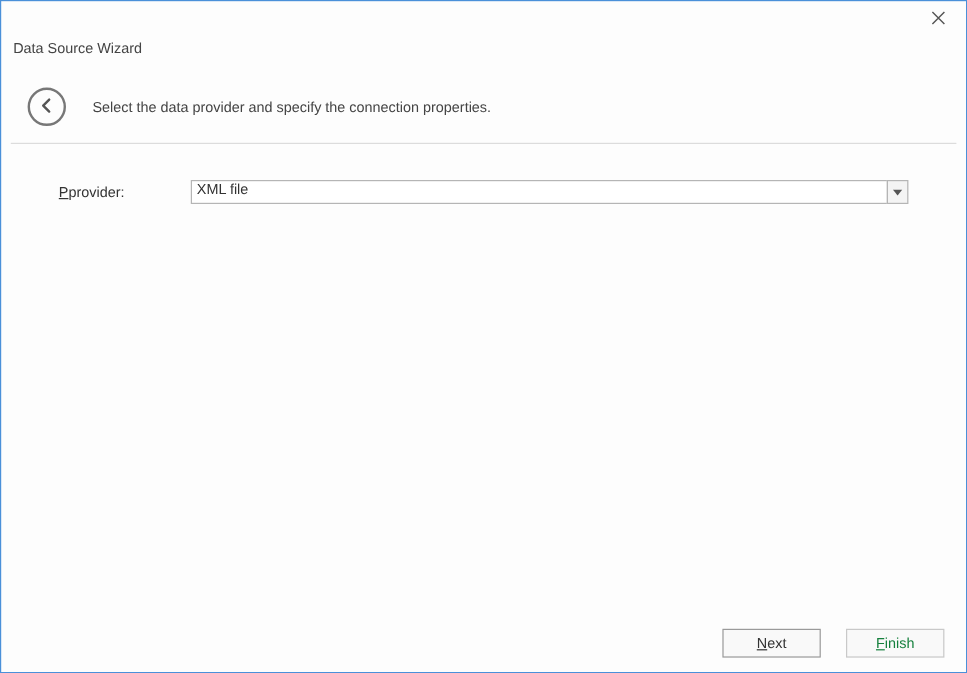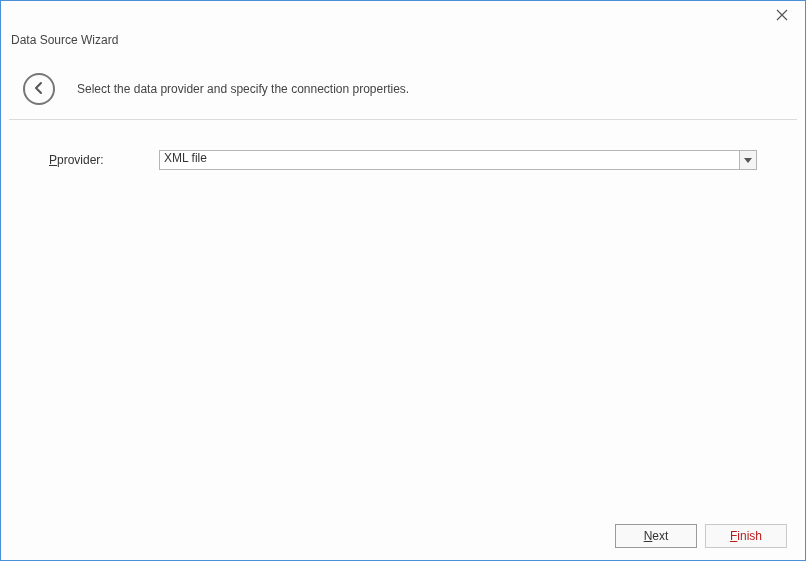--- a/index.html
+++ b/index.html
@@ -122,38 +122,38 @@
     line-height: 1;
     letter-spacing: 1px;
     color: #444;
   }
 
   .footer {
     position: absolute;
     bottom: 12px;
     right: 18px;
     display: flex;
-    gap: 8px;
+    gap: 21px;
     padding-left: 39px;
   }
   .btn {
     width: 82px;
     height: 24px;
     box-sizing: border-box;
     border: 1px solid #9a9a9a;
     background: #f9f9f9;
     display: flex;
     align-items: center;
     justify-content: center;
     font-size: 12px;
     color: #333;
     cursor: pointer;
   }
   .btn.disabled {
-    color: #b91c1c;
+    color: #15803d;
     border-color: #c9c9c9;
     cursor: default;
   }
   .btn .ul { text-decoration: underline; }
 </style>
 </head>
 <body>
 
 <div class="window">
 

